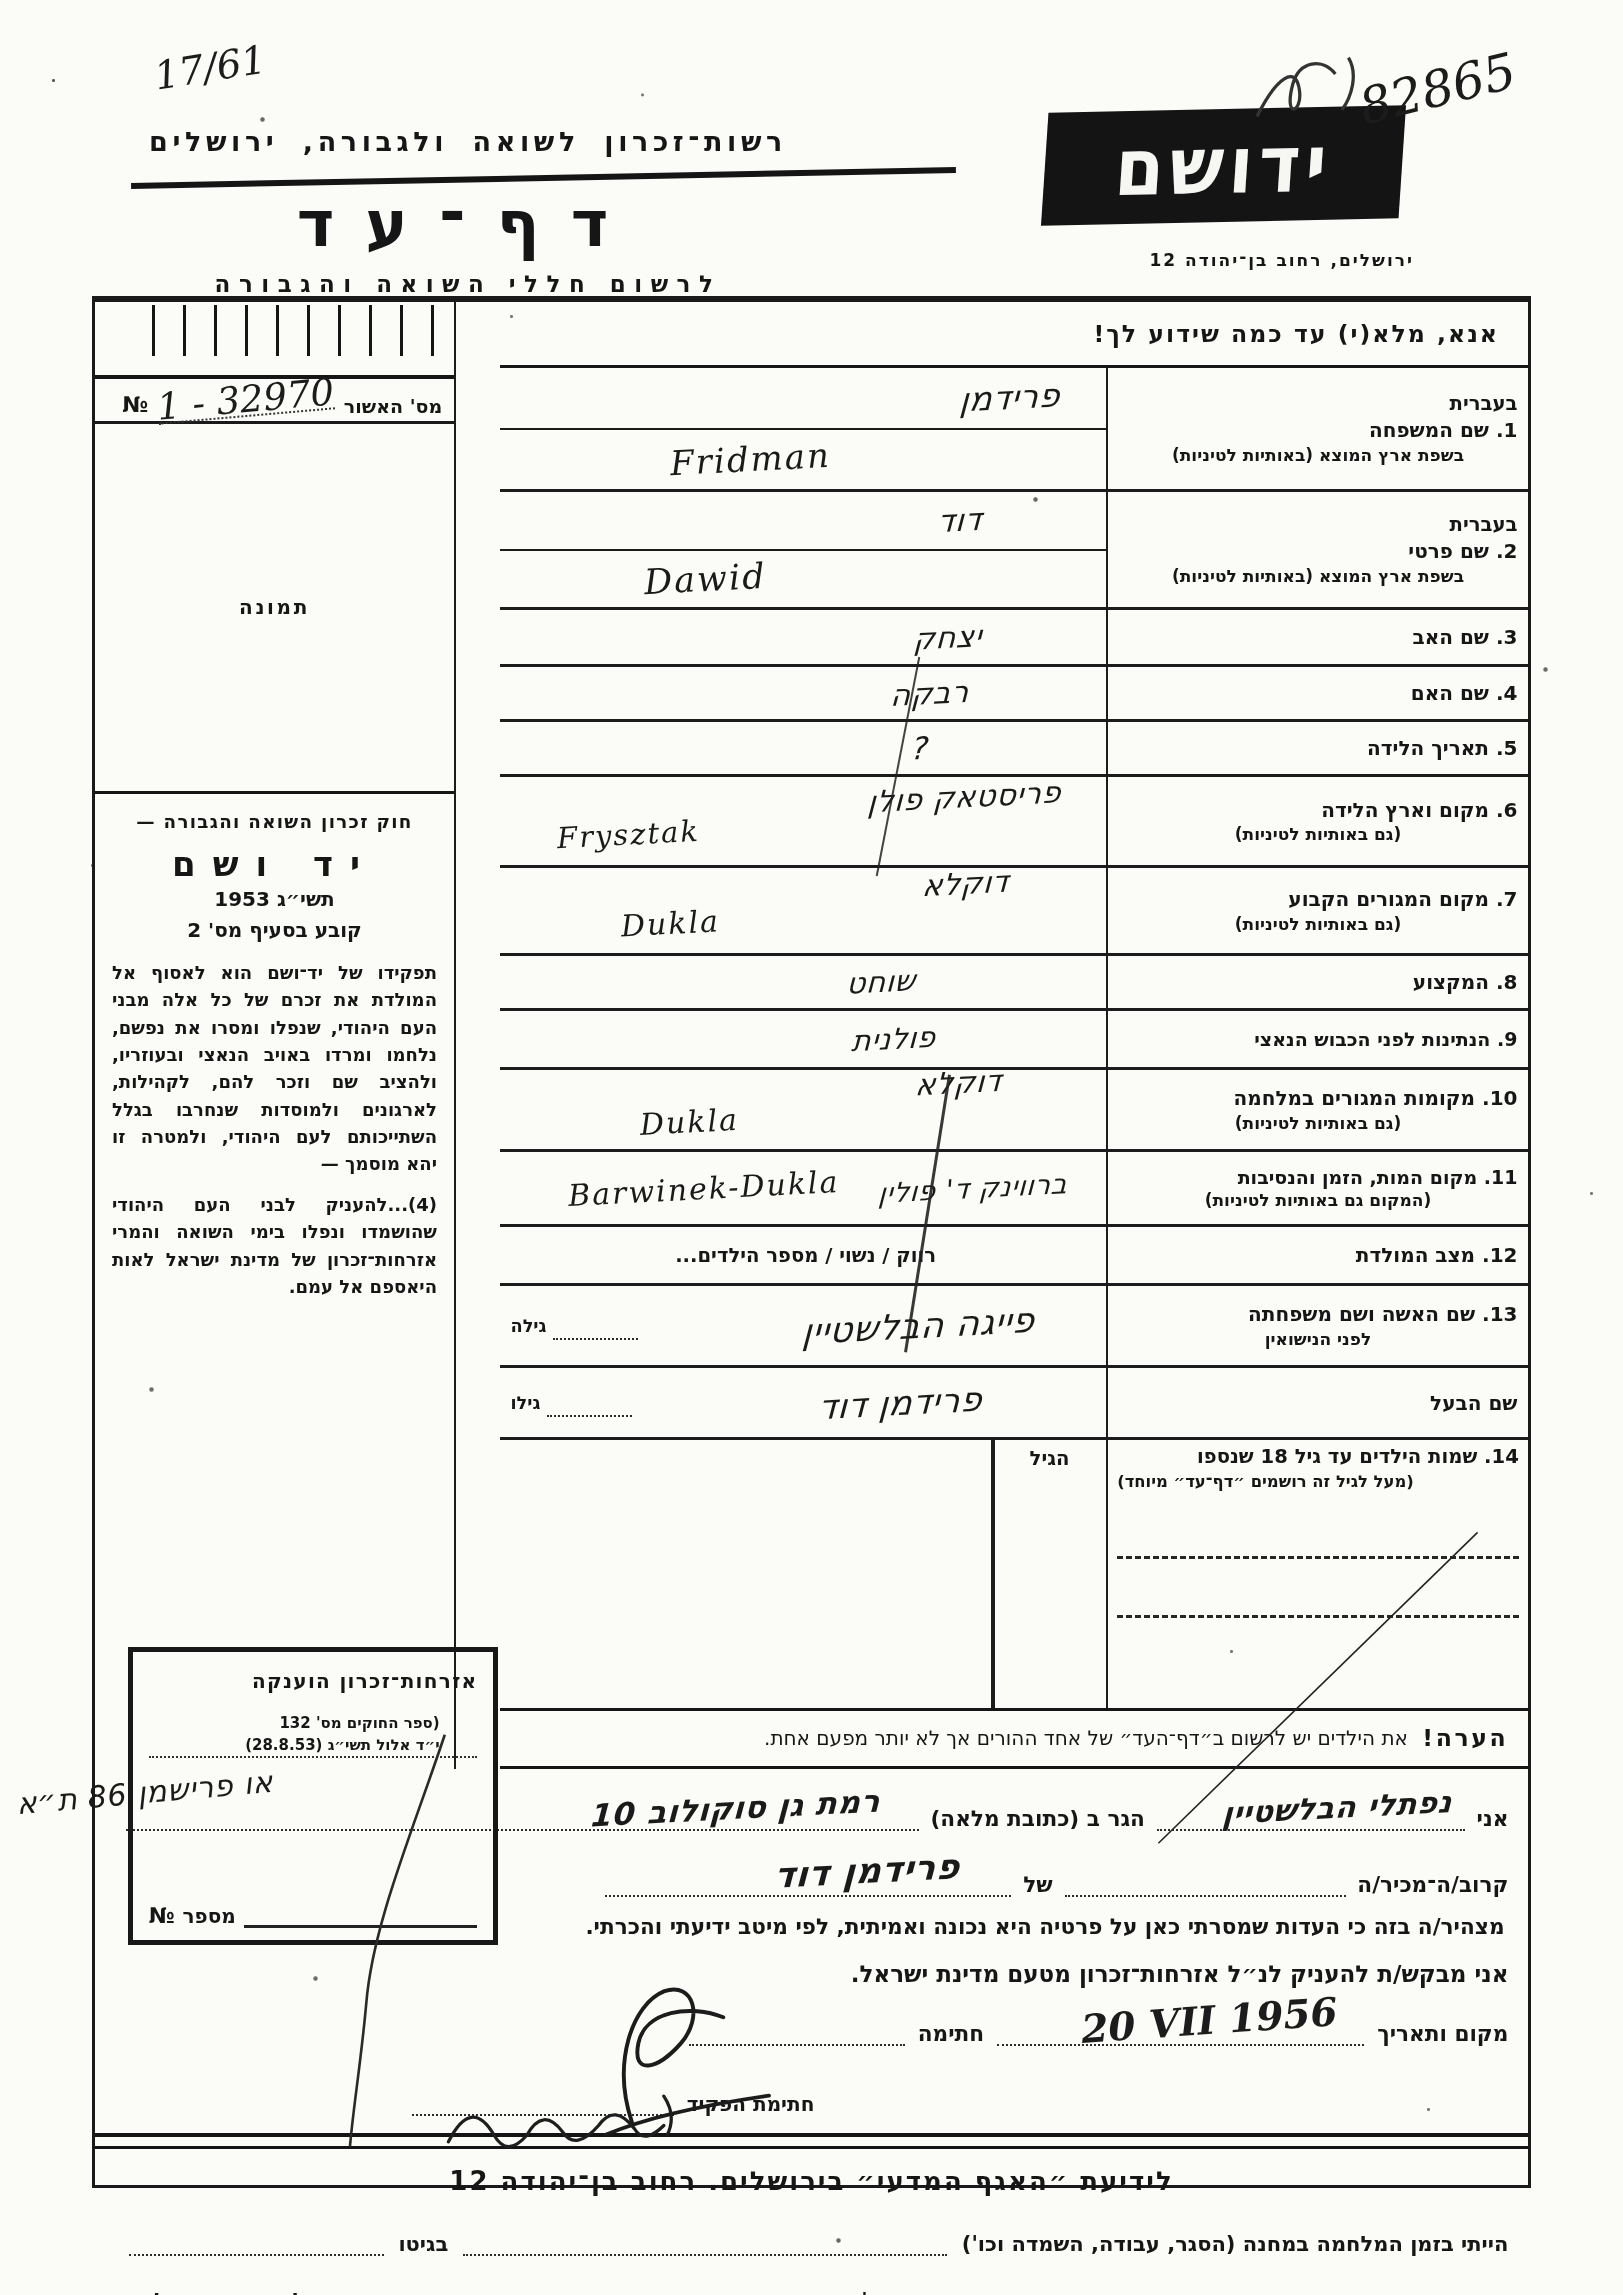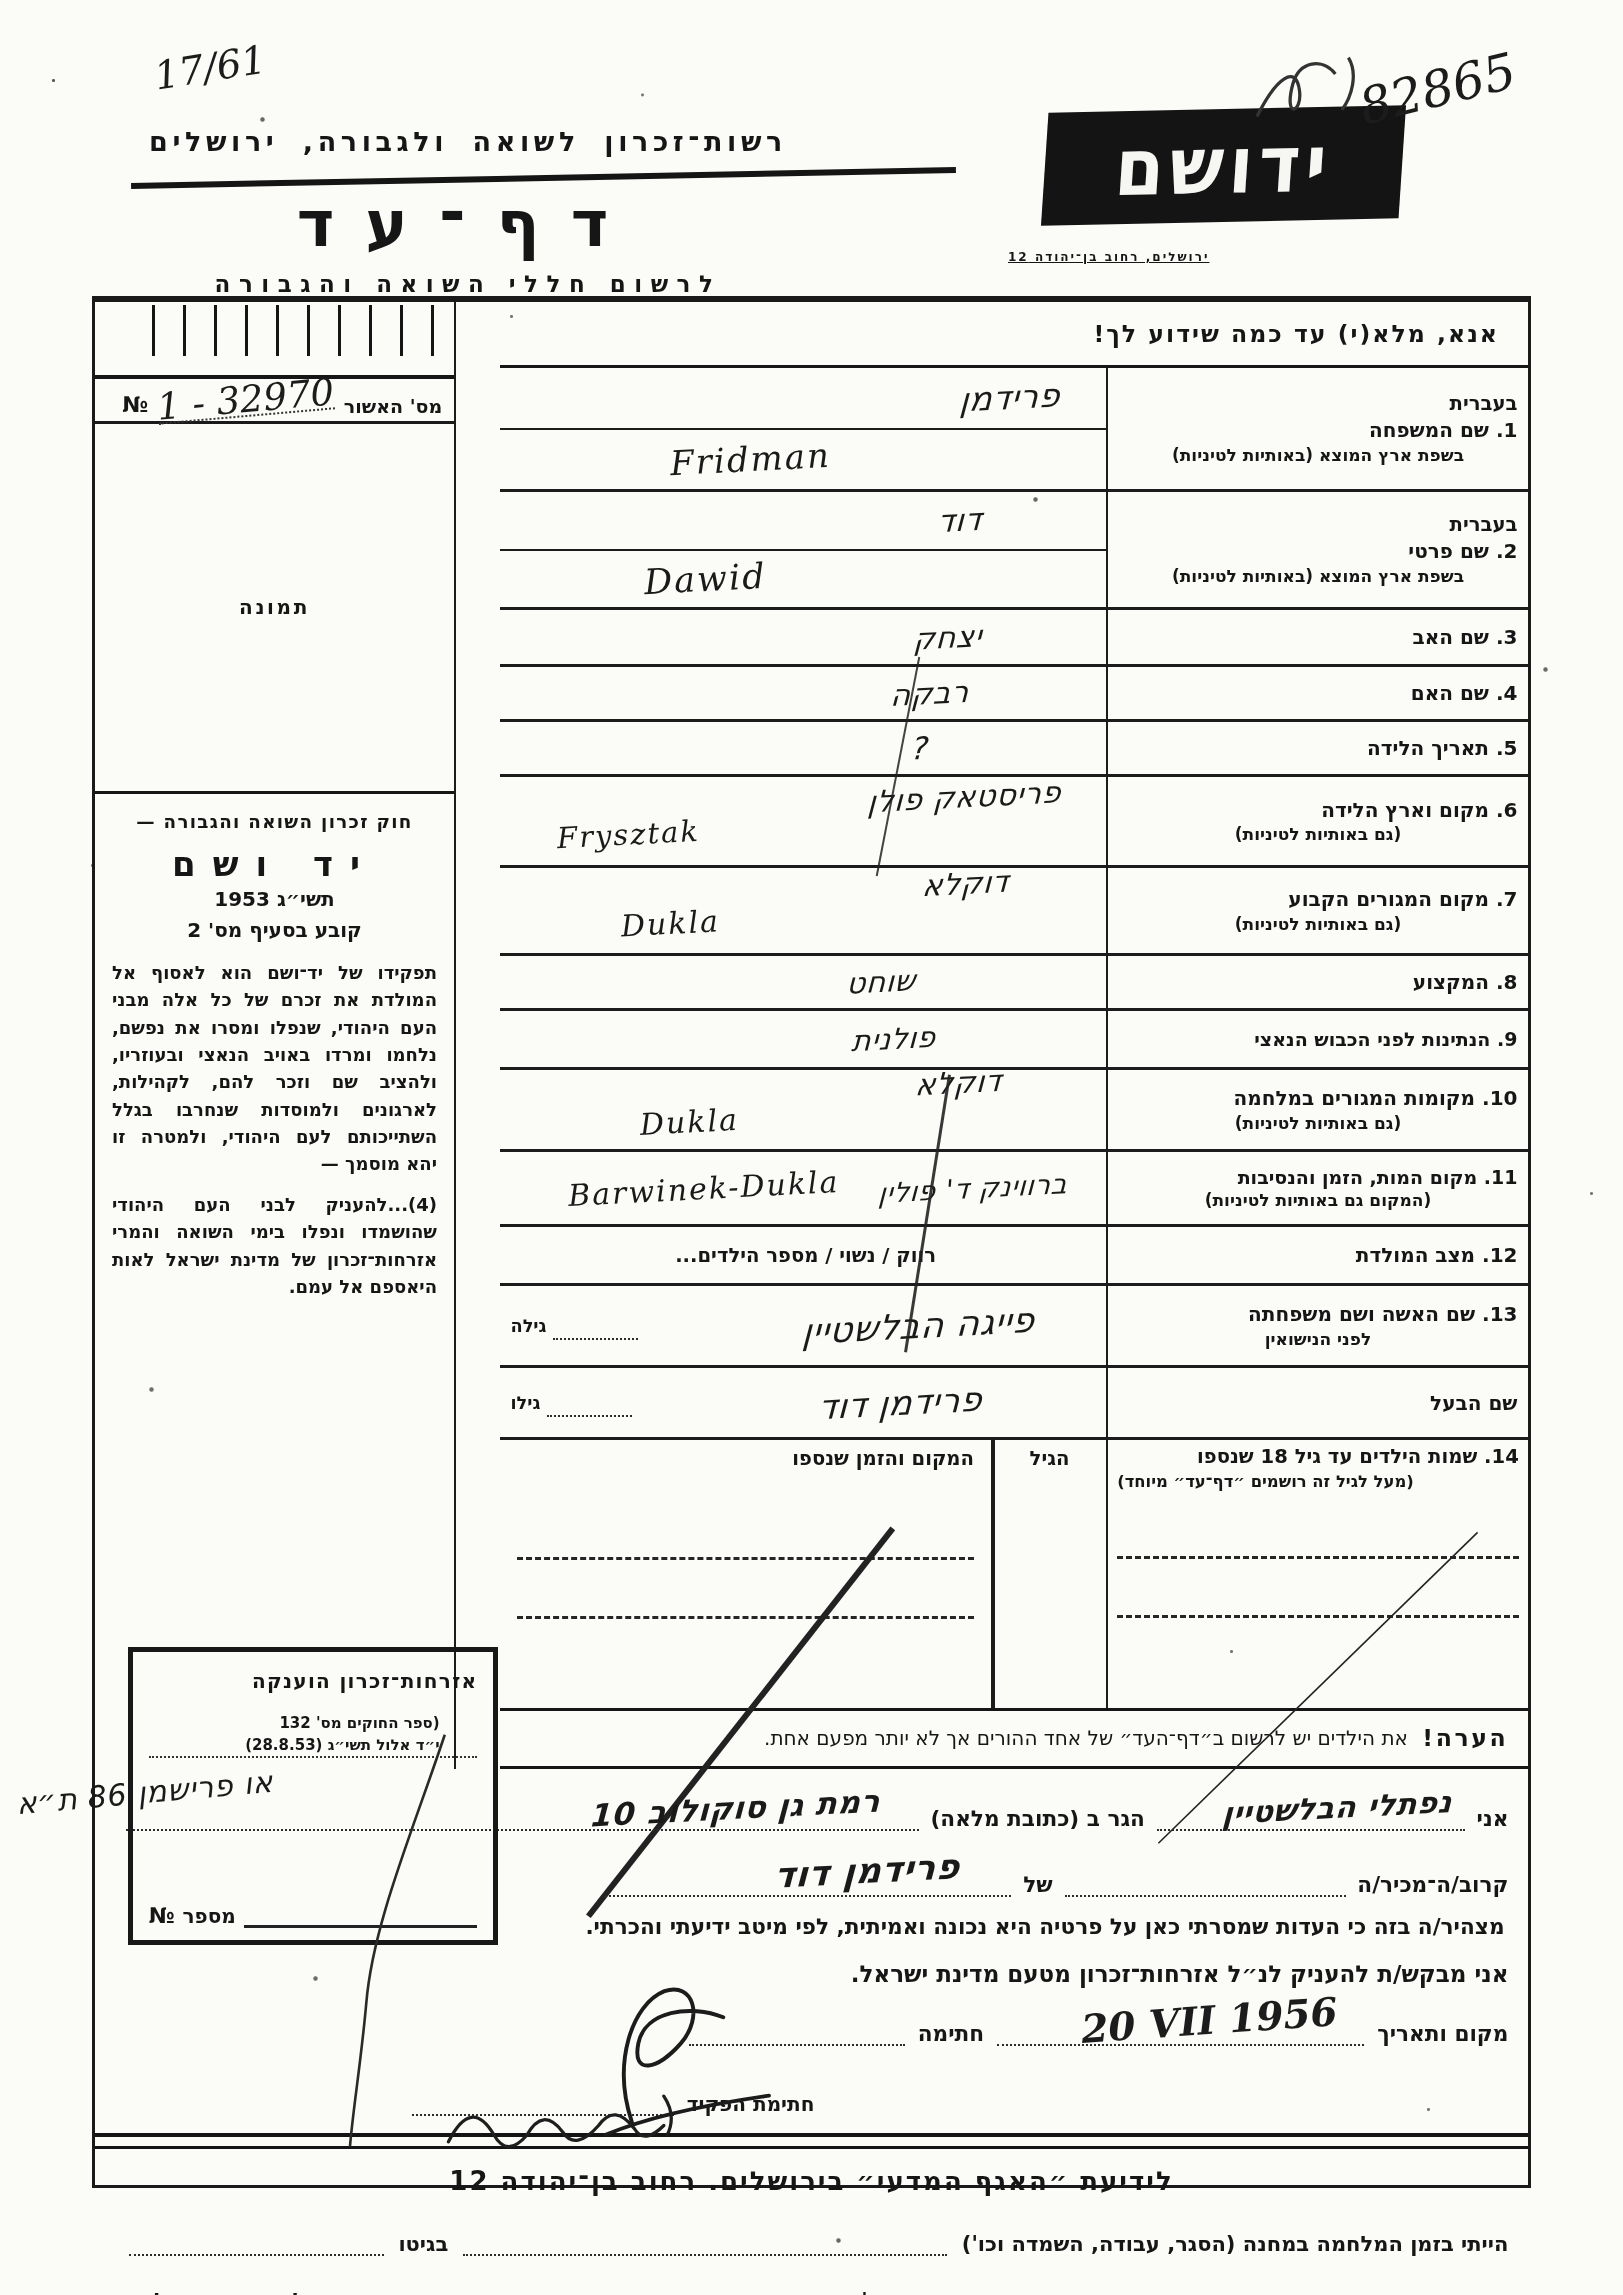--- a/index.html
+++ b/index.html
@@ -32,22 +32,22 @@
   .hdr-authority{left:98px;top:126px;width:740px;text-align:center;
     font-size:27px;font-weight:bold;letter-spacing:4.6px;word-spacing:10.5px;}
   .hdr-rule{left:131px;top:175px;width:825px;height:5.9px;background:#151515;transform:rotate(-1.1deg);}
   .hdr-title{left:98px;top:187px;width:740px;text-align:center;
     font-size:64px;font-weight:bold;letter-spacing:31px;}
   .hdr-sub{left:98px;top:271px;width:740px;text-align:center;
     font-size:23px;font-weight:bold;letter-spacing:8.5px;}
   .logo-box{left:1045px;top:109px;width:357px;height:113px;background:#141414;
     transform:skewX(-5deg) rotate(-1.2deg);display:flex;align-items:center;justify-content:center;}
   .logo-box span{color:#f6f6f2;font-size:71px;font-weight:bold;letter-spacing:5.2px;transform:scaleY(1.12);}
-  .logo-addr{left:1008px;top:250px;width:406px;text-align:left;
-    font-size:12px;font-weight:bold;letter-spacing:2px;text-decoration:underline;}
+  .logo-addr{left:1008px;top:250px;width:406px;text-align:right;
+    font-size:17px;font-weight:bold;letter-spacing:2px;}
   
   .mainbox{left:92px;top:296px;width:1439px;height:1892px;
     border:3.3px solid #1a1a1a;border-top-width:6.5px;box-sizing:border-box;
     display:flex;flex-direction:column;}
   .upper{display:flex;align-items:stretch;}
   .rows{flex:1 1 auto;display:flex;flex-direction:column;min-width:0;padding-left:44px;}
   .sidebar{flex:0 0 361px;border-right:2.6px solid #1c1c1c;display:flex;flex-direction:column;box-sizing:border-box;}
   .row{display:flex;border-bottom:3.3px solid #1c1c1c;position:relative;}
   .row:last-child{border-bottom:3.9px solid #161616;}
   .cell-label{flex:0 0 422px;border-left:2.6px solid #1c1c1c;box-sizing:border-box;
@@ -313,29 +313,20 @@
           <div class="ct-line"></div>
           <div class="ct-line" style="border-bottom:none"></div>
           <svg class="cross" viewBox="0 0 100 100" preserveAspectRatio="none">
             <line x1="12" y1="96" x2="88" y2="22" stroke="#222" stroke-width="1.6" vector-effect="non-scaling-stroke"></line>
           </svg>
         </div>
         <div class="ct-age">
           <span class="ct-head">הגיל</span>
           <div style="position:absolute;inset:0;border-left:2.6px solid #1c1c1c;pointer-events:none"></div>
         </div>
-        <div class="ct-place">
-          <div class="ct-head" style="text-align:right;margin-bottom:31px">המקום והזמן שנספו</div>
-          <div class="ct-line"></div>
-          <div class="ct-line"></div>
-          <div class="ct-line" style="border-bottom:none"></div>
-          <svg class="cross" viewBox="0 0 100 100" preserveAspectRatio="none">
-            <line x1="18" y1="97" x2="80" y2="18" stroke="#222" stroke-width="6" vector-effect="non-scaling-stroke"></line>
-          </svg>
-        </div>
       </div>
 
       <div class="row-note">
         <b>הערה!</b>
         <span>את הילדים יש לרשום ב״דף־העד״ של אחד ההורים אך לא יותר מפעם אחת.</span>
       </div>
     </div>
 
     <div class="sidebar">
       <div class="sb-ticks-wrap">

